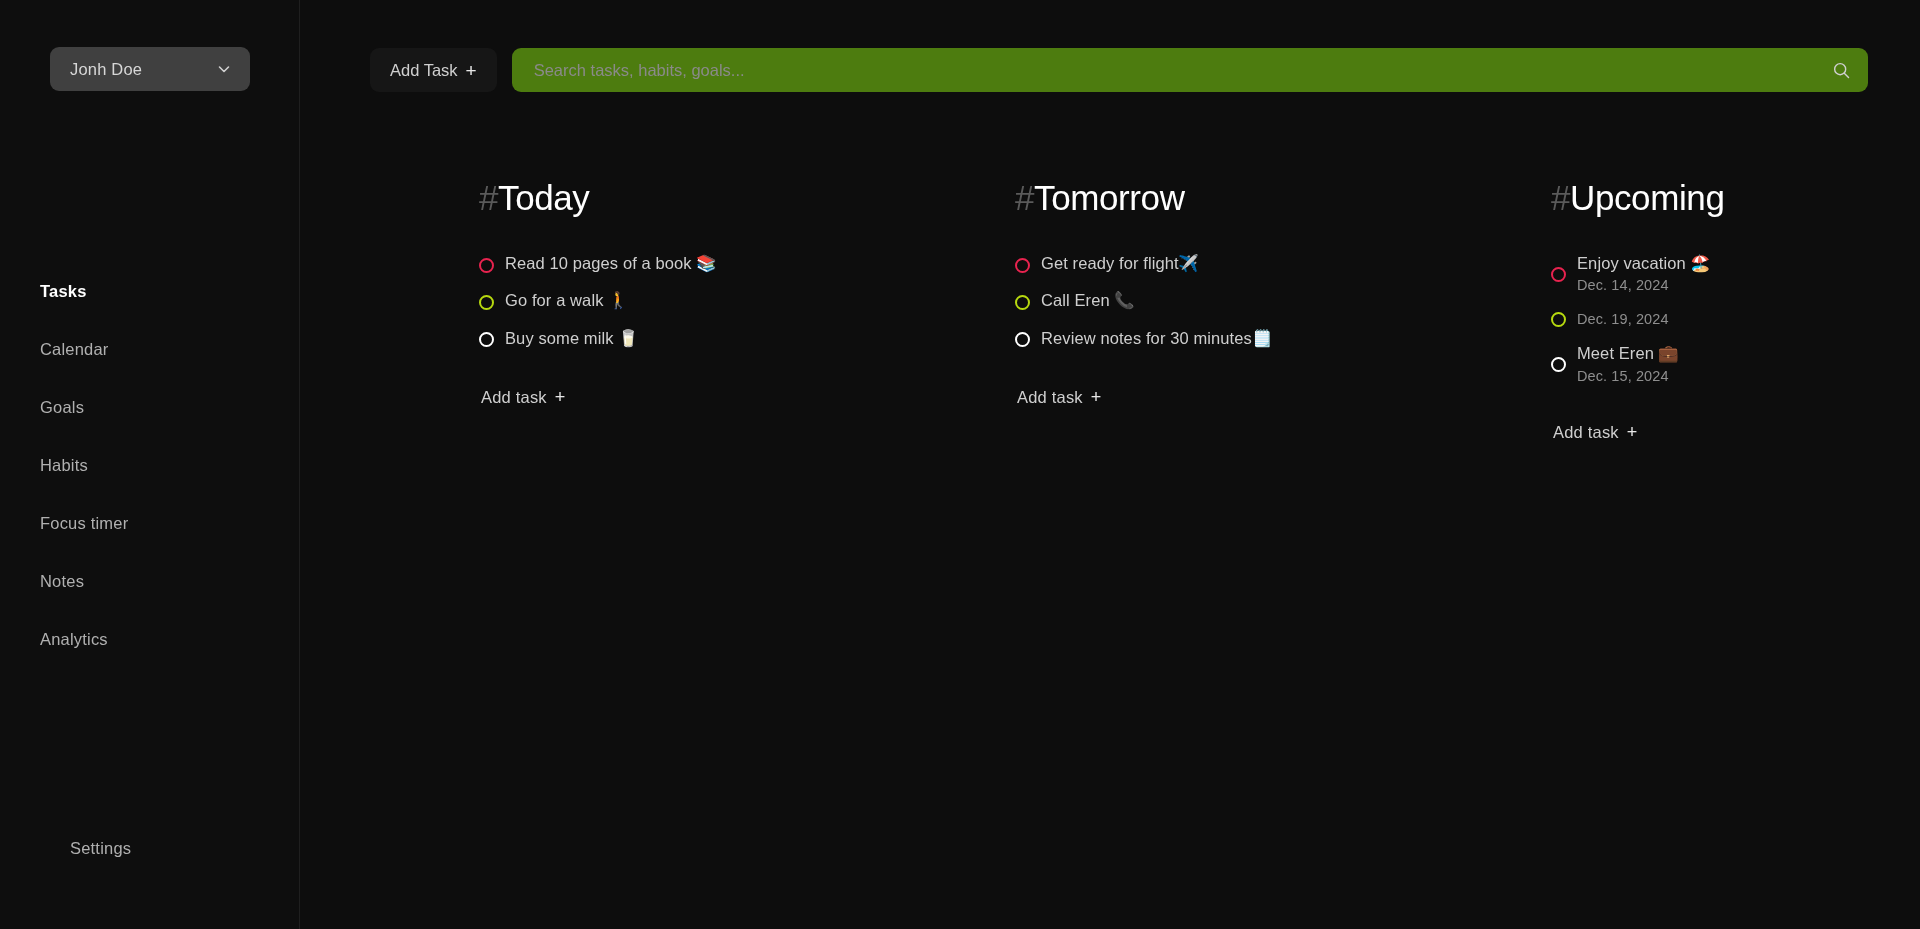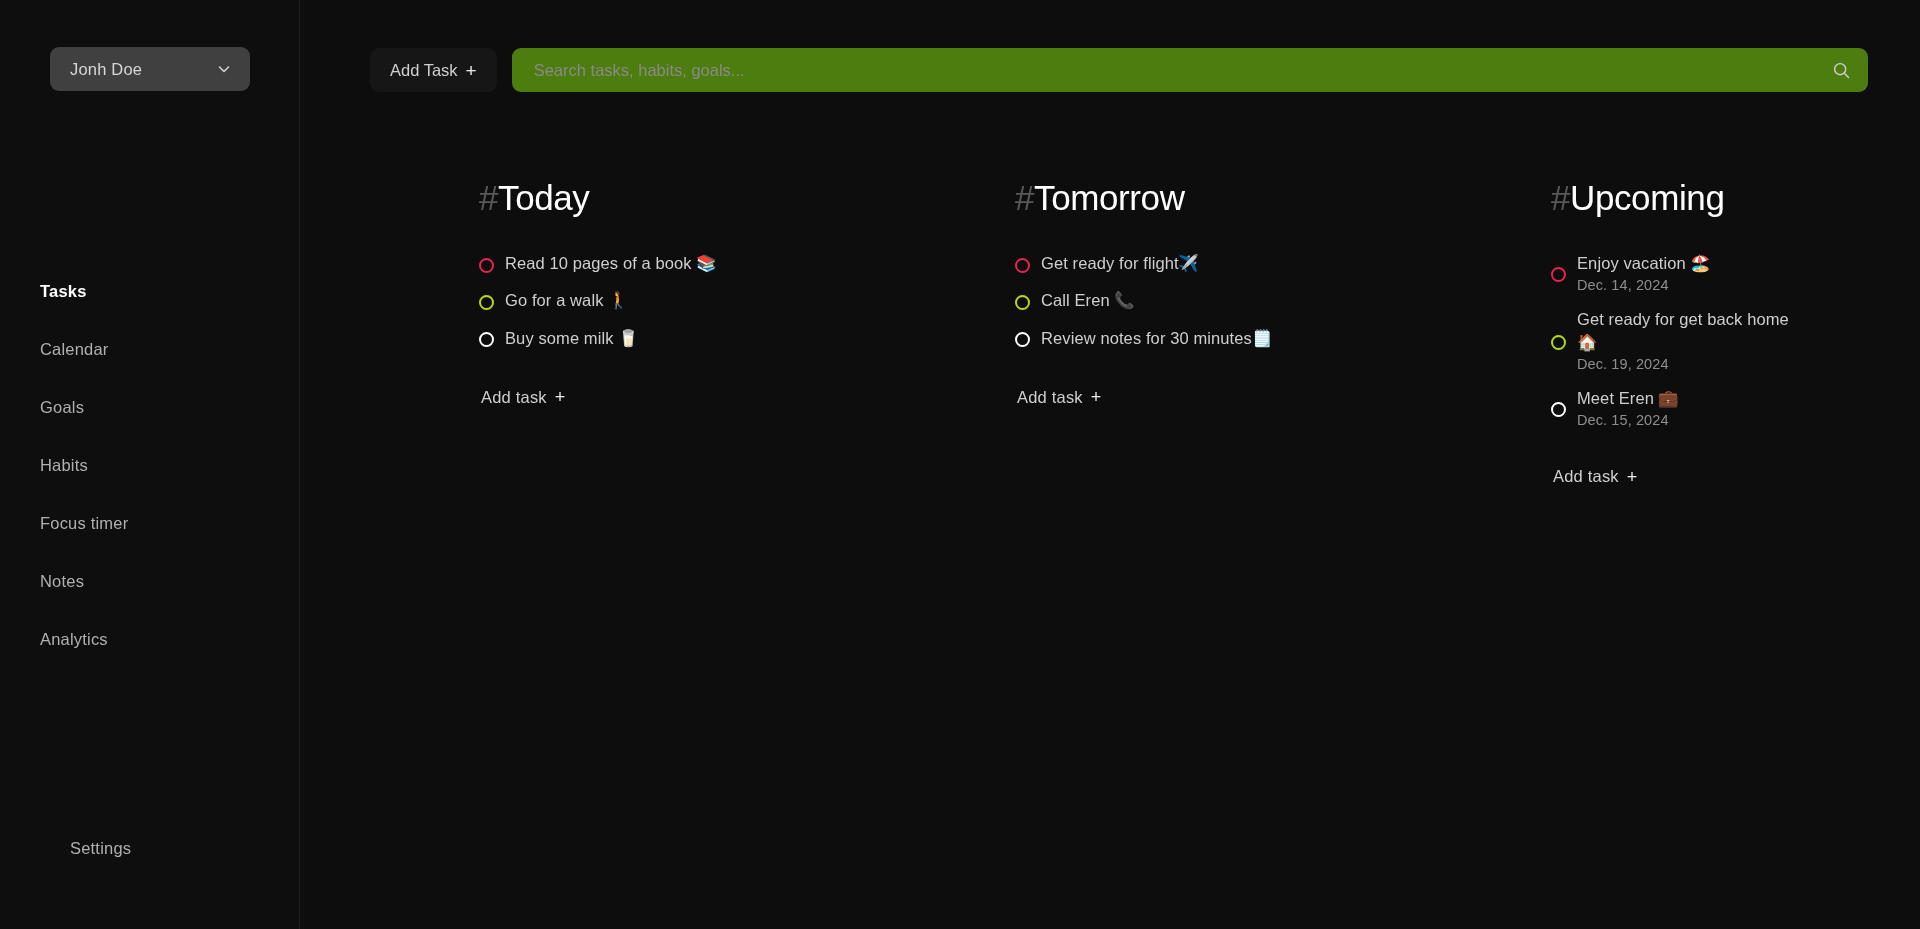--- a/index.html
+++ b/index.html
@@ -247,21 +247,20 @@
           <div class="task">
             <span class="bullet" style="border-color: rgb(232, 35, 79);"></span>
             <span class="body">
               <span class="label">Enjoy vacation 🏖️</span>
               <span class="due">Dec. 14, 2024</span>
             </span>
           </div>
           <div class="task">
             <span class="bullet" style="border-color: rgb(183, 217, 15);"></span>
             <span class="body">
-              <span class="label">Get ready for get back home 🏠</span>
               <span class="due">Dec. 19, 2024</span>
             </span>
           </div>
           <div class="task">
             <span class="bullet" style="border-color: rgb(255, 255, 255);"></span>
             <span class="body">
               <span class="label">Meet Eren 💼</span>
               <span class="due">Dec. 15, 2024</span>
             </span>
           </div>

